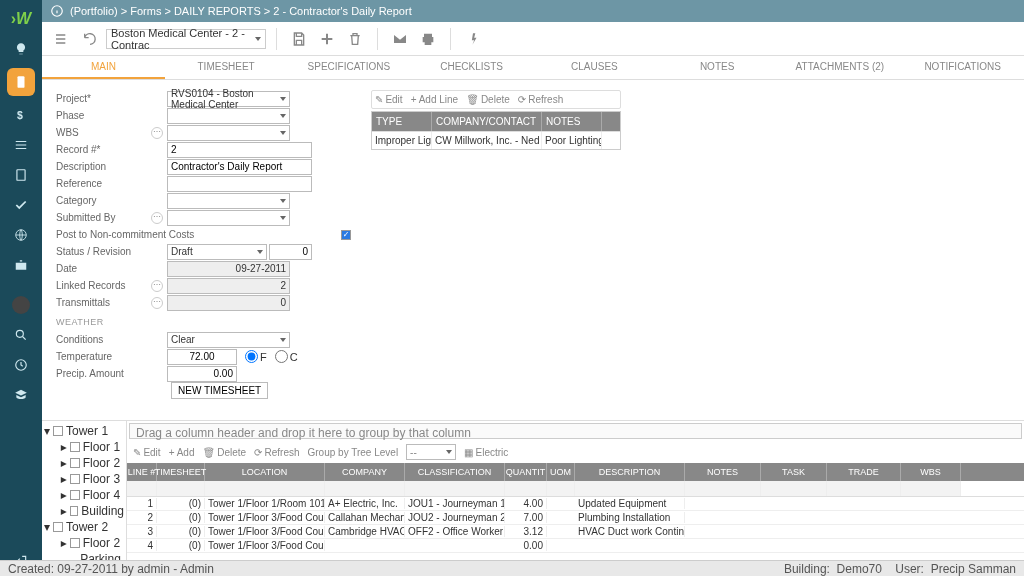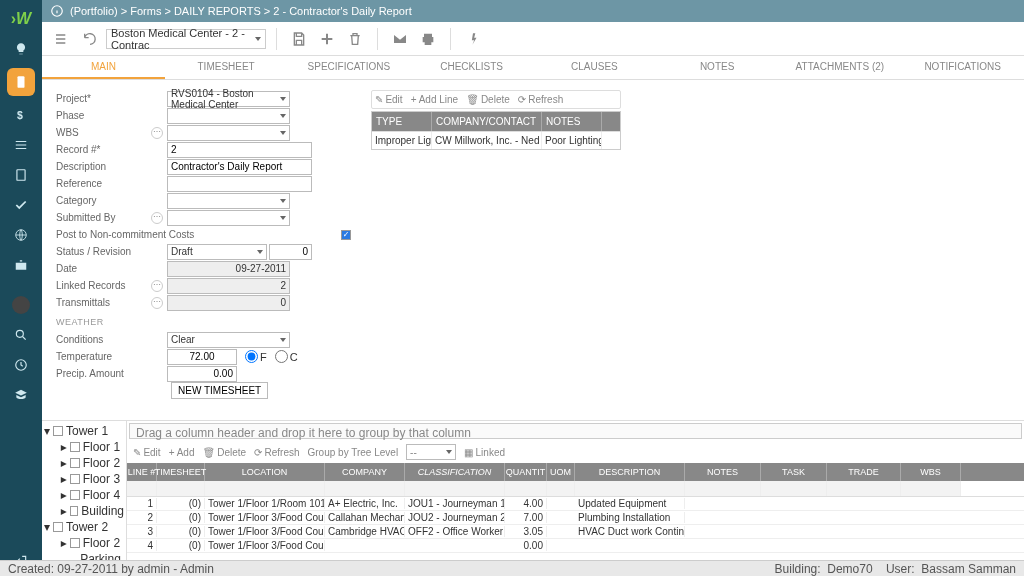--- a/index.html
+++ b/index.html
@@ -358,28 +358,28 @@
       <div class="grid-toolbar">
         <span>✎ <span>Edit</span></span>
         <span>+ Add</span>
         <span>🗑 <span>Delete</span></span>
         <span>⟳ <span>Refresh</span></span>
         <span>Group by Tree Level</span>
         <div class="form-select" style="width:50px;height:16px">
             <span>--</span>
             <span class="caret"></span>
           </div>
-        <span>▦ <span>Linked</span></span>
+        <span>▦ <span>Electric</span></span>
       </div>
       <div class="grid-head" id="gridhead">
           <div style="width: 30px;">LINE #</div>
           <div style="width: 48px;">TIMESHEET</div>
           <div style="width: 120px;">LOCATION</div>
           <div style="width: 80px;">COMPANY</div>
-          <div style="width: 100px; font-style: italic;">CLASSIFICATION</div>
+          <div style="width: 100px;">CLASSIFICATION</div>
           <div style="width: 42px;">QUANTIT</div>
           <div style="width: 28px;">UOM</div>
           <div style="width: 110px;">DESCRIPTION</div>
           <div style="width: 76px;">NOTES</div>
           <div style="width: 66px;">TASK</div>
           <div style="width: 74px;">TRADE</div>
           <div style="width: 60px;">WBS</div>
         </div>
       <div class="grid-filter" id="gridfilter">
           <div style="width: 30px;"></div>
@@ -423,21 +423,21 @@
             <div style="width: 66px;"></div>
             <div style="width: 74px;"></div>
             <div style="width: 60px;"></div>
           </div>
           <div class="grid-row">
             <div style="width: 30px; text-align: right;">3</div>
             <div style="width: 48px; text-align: right;">(0)</div>
             <div style="width: 120px;">Tower 1/Floor 3/Food Court/Man</div>
             <div style="width: 80px; text-align: right;">Cambridge HVAC</div>
             <div style="width: 100px;">OFF2 - Office Worker - Le</div>
-            <div style="width: 42px; text-align: right;">3.05</div>
+            <div style="width: 42px; text-align: right;">3.12</div>
             <div style="width: 28px;"></div>
             <div style="width: 110px;">HVAC Duct work Contin</div>
             <div style="width: 76px;"></div>
             <div style="width: 66px;"></div>
             <div style="width: 74px;"></div>
             <div style="width: 60px;"></div>
           </div>
           <div class="grid-row">
             <div style="width: 30px; text-align: right;">4</div>
             <div style="width: 48px; text-align: right;">(0)</div>
@@ -452,14 +452,14 @@
             <div style="width: 74px;"></div>
             <div style="width: 60px;"></div>
           </div>
         </div>
     </div>
   </div>
 </div>
 
 <div class="footer">
   <span>Created:  09-27-2011 by admin - Admin</span>
-  <span><span>Building:</span> &nbsp;<span>Demo70</span>&nbsp;&nbsp;&nbsp;&nbsp;<span>User:</span> &nbsp;<span>Bassam Samman</span></span>
+  <span><span>Building:</span> &nbsp;<span>Demo70</span>&nbsp;&nbsp;&nbsp;&nbsp;<span>User:</span> &nbsp;<span>Precip Samman</span></span>
 </div>
 
 </body></html>

